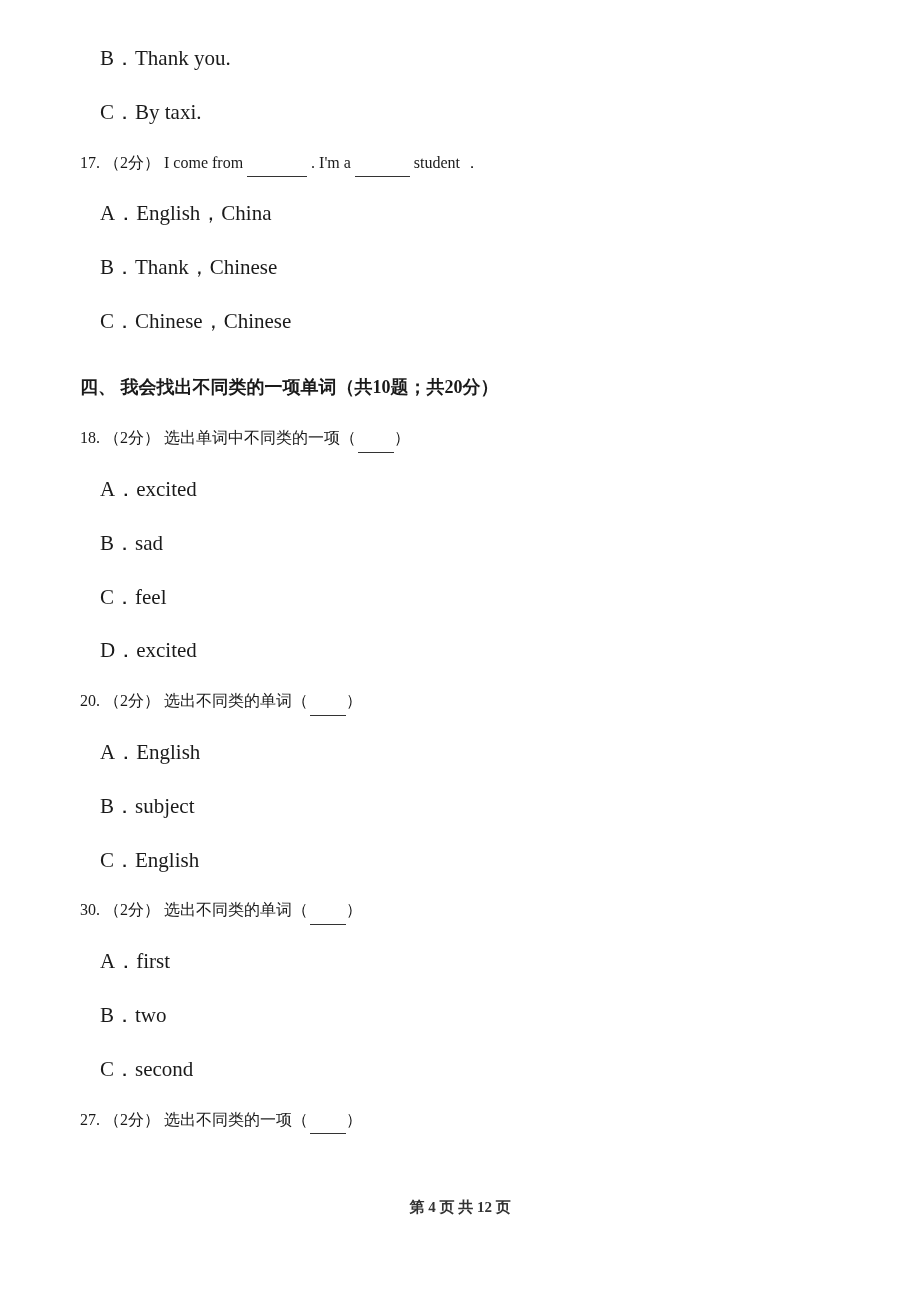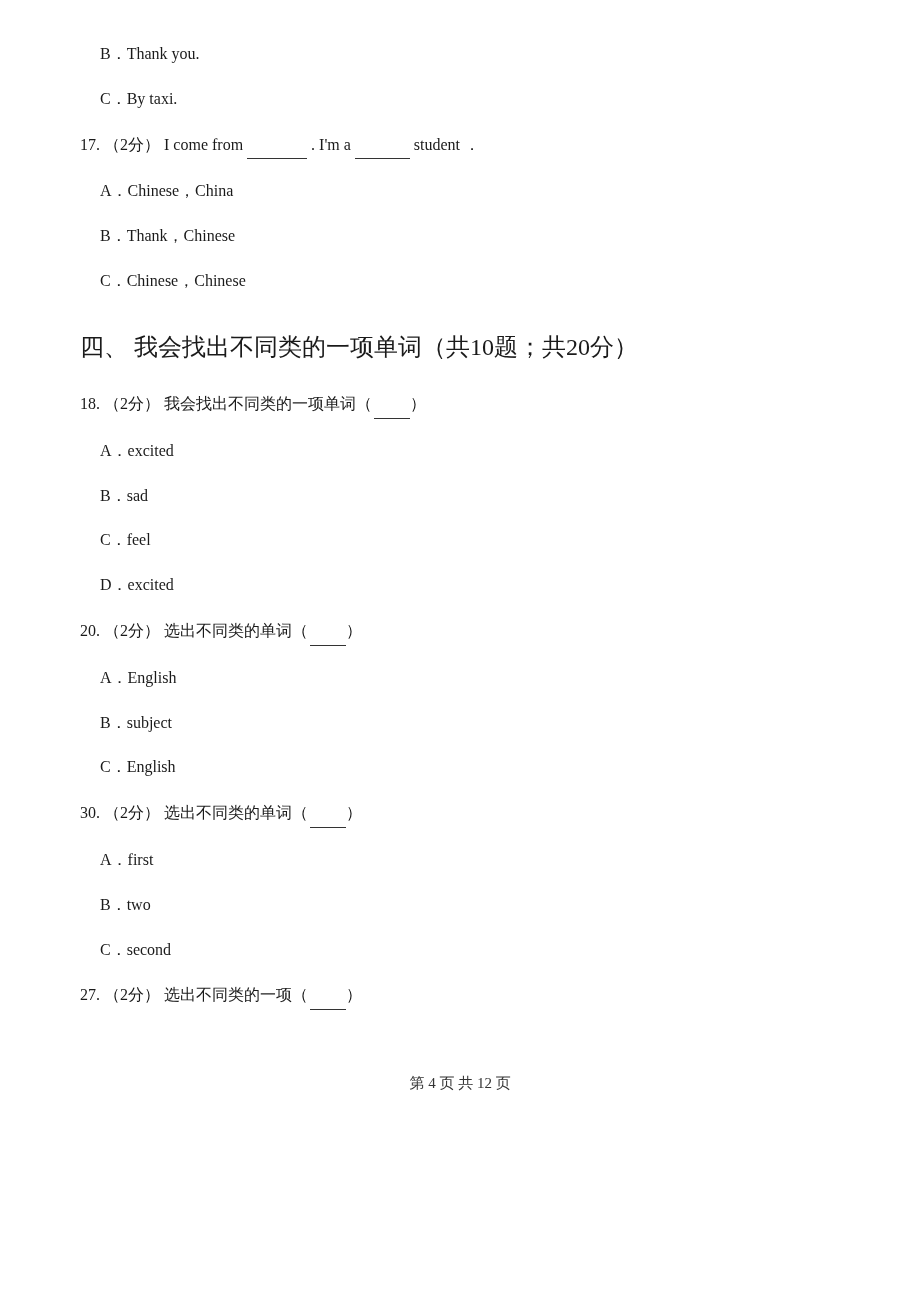--- a/index.html
+++ b/index.html
@@ -18,37 +18,38 @@
       padding: 40px 80px 40px 80px;
       line-height: 1.8;
     }
 
     .question-line {
       margin-bottom: 18px;
       font-size: 16px;
     }
 
     .section-header {
-      font-size: 24px;
-      font-weight: normal;
+      font-size: 18px;
+      font-weight: bold;
       margin-top: 30px;
       margin-bottom: 20px;
     }
 
     .option-line {
       margin-bottom: 16px;
-      font-size: 16px;
+      font-size: 21px;
       padding-left: 20px;
     }
 
     .page-footer {
       text-align: center;
       margin-top: 60px;
       font-size: 15px;
       color: #333;
+      font-weight: bold;
     }
 
     .blank {
       display: inline-block;
       width: 60px;
       border-bottom: 1px solid #333;
       vertical-align: bottom;
     }
 
     .blank-short {
@@ -81,38 +82,38 @@
   <span>17.</span>
   <span>（2分）</span>
   <span>I come from</span>
   <span class="blank">&nbsp;</span>
   <span> . I'm a </span>
   <span class="blank-short">&nbsp;</span>
   <span> student ．</span>
 </div>
 
 <div class="option-line">
-  <span>A．Chinese，China</span>
+  <span>A．English，China</span>
 </div>
 <div class="option-line">
   <span>B．Thank，Chinese</span>
 </div>
 <div class="option-line">
   <span>C．Chinese，Chinese</span>
 </div>
 
 <div class="section-header">
   <span>四、</span>
   <span>我会找出不同类的一项单词（共10题；共20分）</span>
 </div>
 
 <div class="question-line">
   <span>18.</span>
   <span>（2分）</span>
-  <span>我会找出不同类的一项单词（</span><span class="paren">&nbsp;&nbsp;&nbsp;</span><span>）</span>
+  <span>选出单词中不同类的一项（</span><span class="paren">&nbsp;&nbsp;&nbsp;</span><span>）</span>
 </div>
 
 <div class="option-line">
   <span>A．excited</span>
 </div>
 <div class="option-line">
   <span>B．sad</span>
 </div>
 <div class="option-line">
   <span>C．feel</span>

